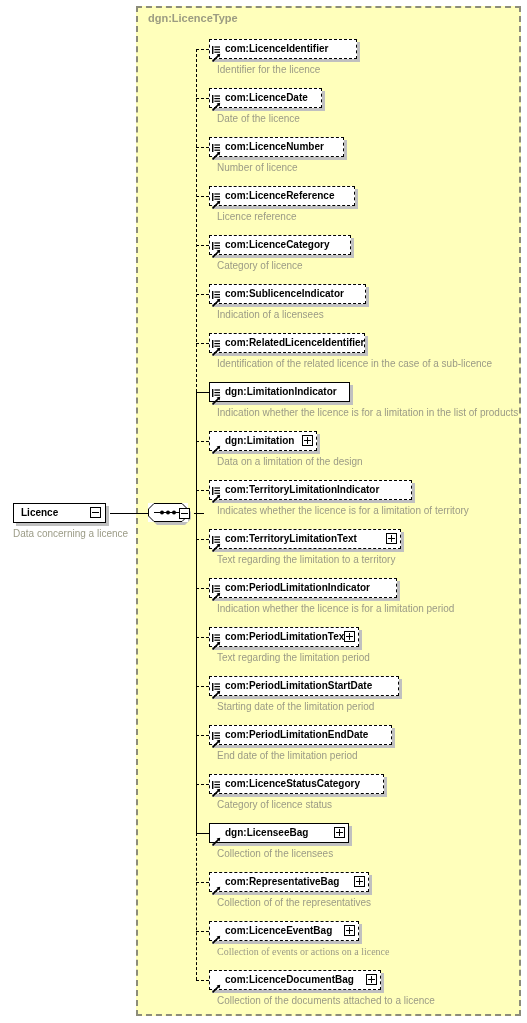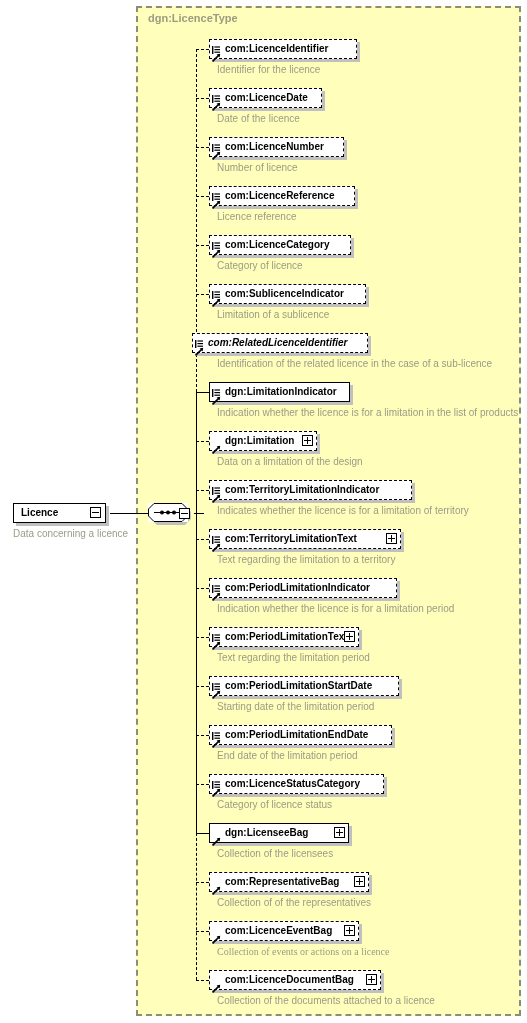--- a/index.html
+++ b/index.html
@@ -286,23 +286,23 @@
           <rect x="2.4" y="0.4" width="5.6" height="1.2" fill="#000"></rect>
           <rect x="2.4" y="3.0" width="5.6" height="1.2" fill="#000"></rect>
           <rect x="2.4" y="5.6" width="5.6" height="1.2" fill="#000"></rect>
         </svg></span>
       <span class="arrow-glyph"><svg width="9" height="9" viewBox="0 0 9 9">
           <path d="M0.6 8.4 L7.4 1.6" stroke="#000" stroke-width="1.5" fill="none"></path>
           <path d="M8.2 0.8 L4.6 1.4 L7.6 4.4 Z" fill="#000"></path>
         </svg></span>
       <span class="node-label">com:SublicenceIndicator</span>
     </div>
-    <div class="node-caption" style="left: 217px; top: 309px;">Limitation of a sublicence</div>
+    <div class="node-caption" style="left: 217px; top: 309px;">Indication of a licensees</div>
     <div class="line-h-dashed" style="left: 196px; top: 343px; width: 13px;"></div>
-    <div class="child-node" style="left: 192px; top: 333px; width: 176px; font-style: italic;">
+    <div class="child-node" style="left: 209px; top: 333px; width: 156px;">
       <div class="node-shadow"></div>
       <div class="node-box dashed"></div>
       <span class="type-glyph"><svg width="8" height="8" viewBox="0 0 8 8">
           <rect x="0" y="0" width="1.4" height="8" fill="#000"></rect>
           <rect x="2.4" y="0.4" width="5.6" height="1.2" fill="#000"></rect>
           <rect x="2.4" y="3.0" width="5.6" height="1.2" fill="#000"></rect>
           <rect x="2.4" y="5.6" width="5.6" height="1.2" fill="#000"></rect>
         </svg></span>
       <span class="arrow-glyph"><svg width="9" height="9" viewBox="0 0 9 9">
           <path d="M0.6 8.4 L7.4 1.6" stroke="#000" stroke-width="1.5" fill="none"></path>

